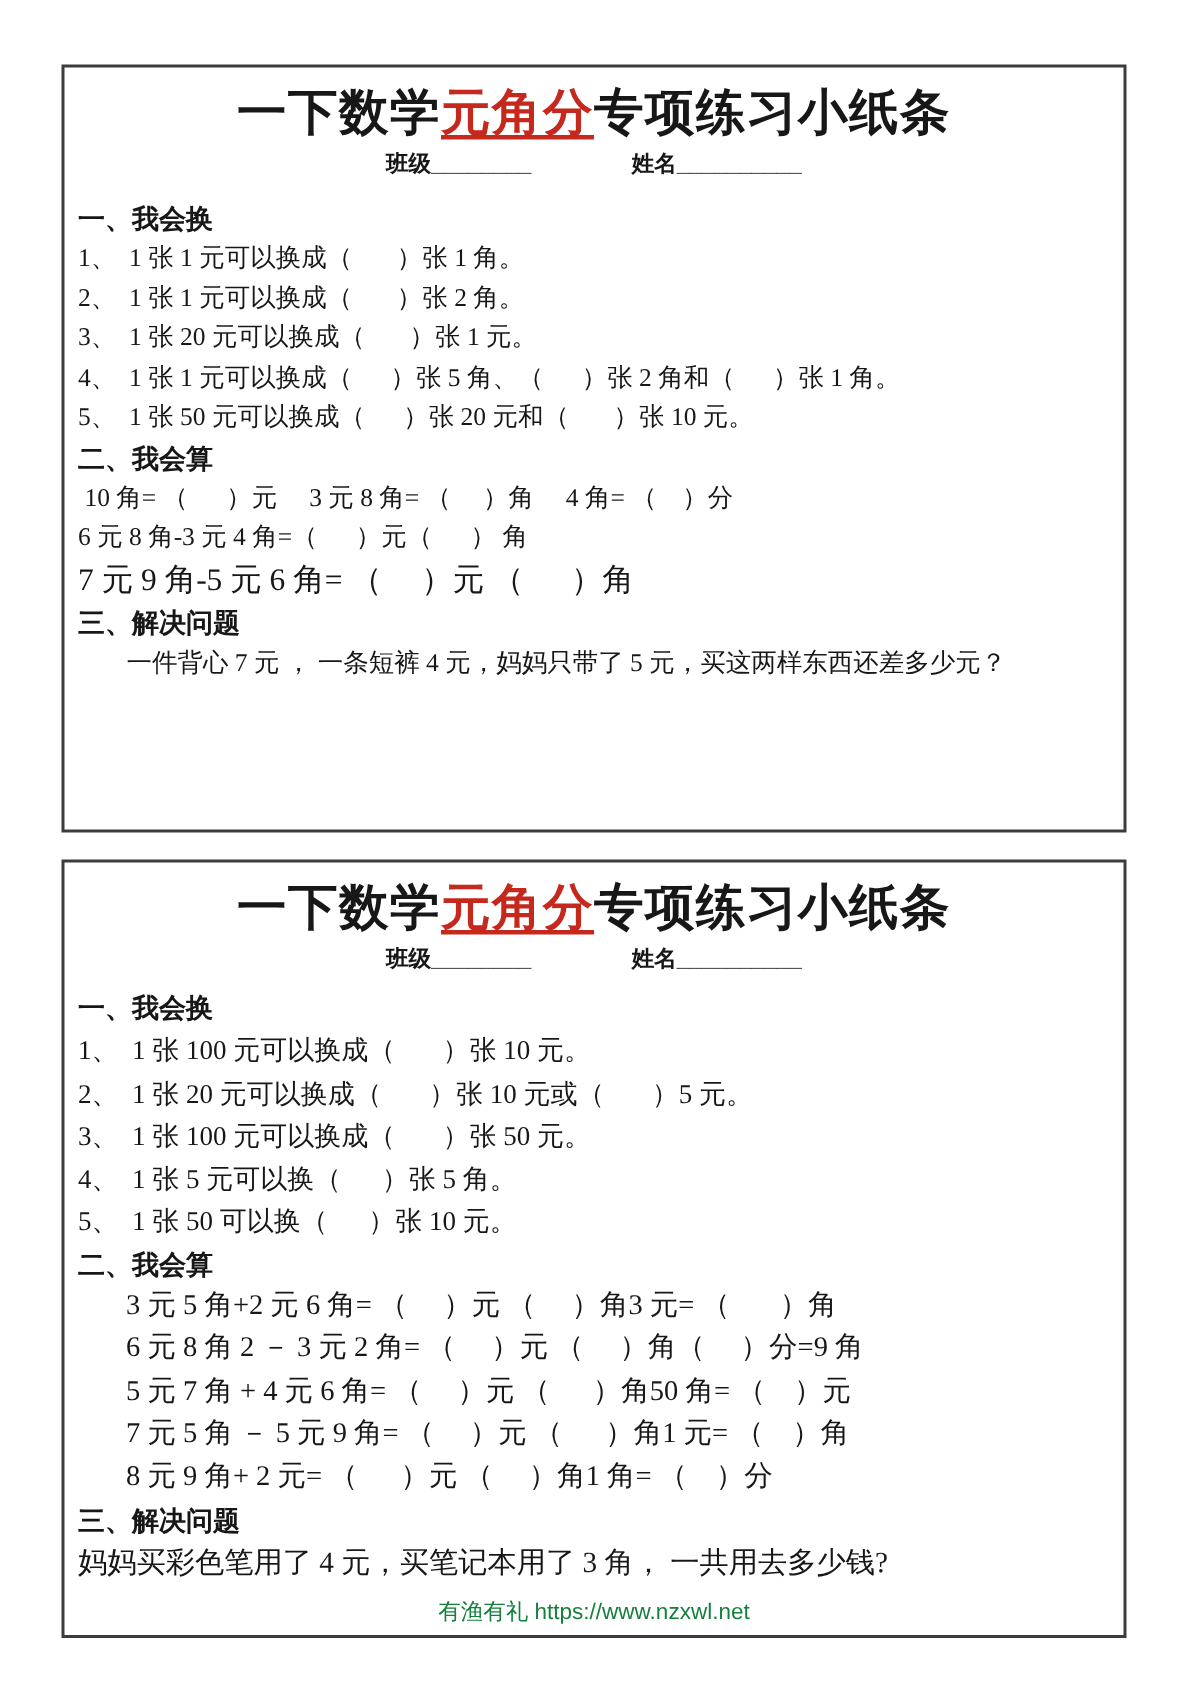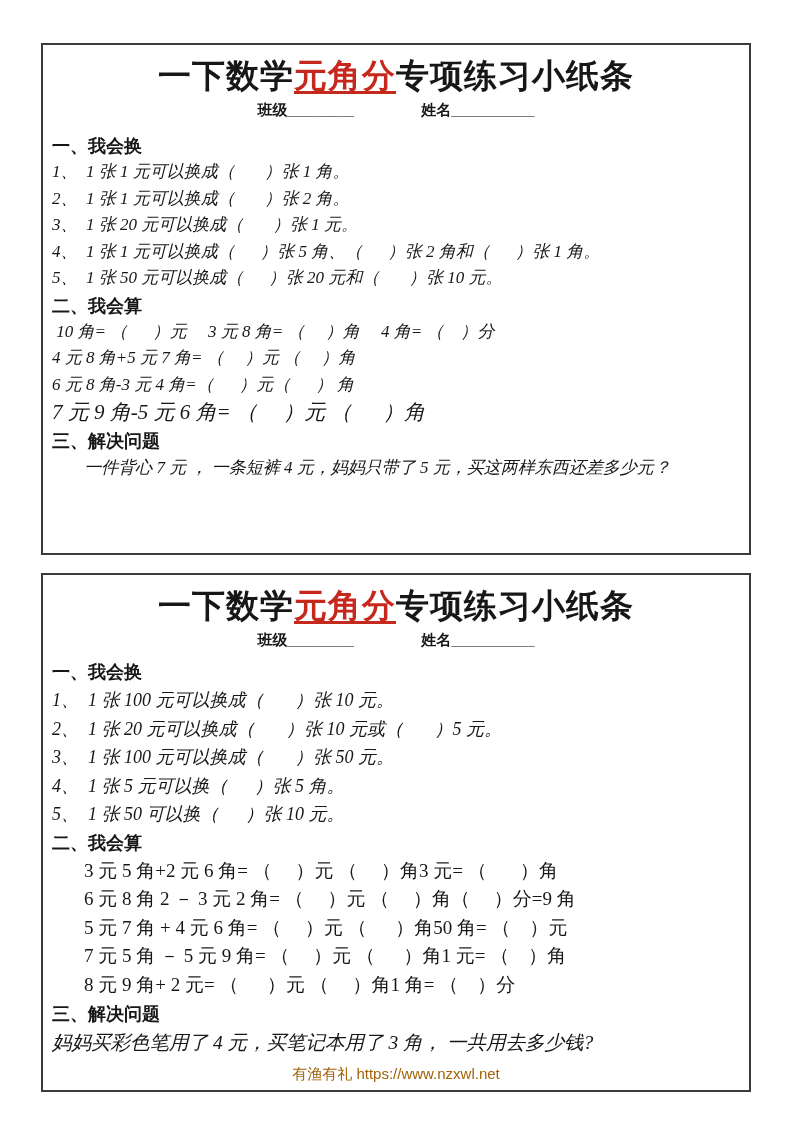--- a/index.html
+++ b/index.html
@@ -25,42 +25,42 @@
     display:flex; justify-content:center; gap:67px;
     font-size:15px; font-weight:600; line-height:22px; margin-top:3px;
     font-family:"Liberation Sans","DejaVu Sans",sans-serif;
   }
 
   .h {
     font-weight:bold; font-size:18px;
     font-family:"Liberation Sans","DejaVu Sans",sans-serif;
   }
 
-  .line { white-space:pre-wrap;font-style:italic; }
+  .line { white-space:pre-wrap; }
 
   
   #card1 .h1 { margin-top:12px; line-height:26px; }
   #card1 .s1 .line { font-size:17px; line-height:26.5px; }
   #card1 .h2 { margin-top:1px; line-height:26px; }
   #card1 .s2 .line { font-size:17px; line-height:26.5px; }
   #card1 .s2 .big  { font-size:21px; line-height:29px; }
   #card1 .h3 { margin-top:1px; line-height:26px; }
   #card1 .s3 .line { font-size:17px; line-height:27px;margin-left:28px; }
 
   
   #card2 .h1 { margin-top:8px; line-height:27px; }
   #card2 .s1 .line { font-size:18px; line-height:28.5px; }
   #card2 .h2 { margin-top:1px; line-height:27px; }
   #card2 .s2 .row { display:flex; justify-content:flex-start; font-size:19px; line-height:28.6px; white-space:pre-wrap;margin-left:32px; }
   #card2 .h3 { margin-top:1px; line-height:28px; }
   #card2 .s3 .line { font-size:19.5px; line-height:29px; }
 
   .footer {
     position:absolute; left:0; right:0; bottom:6px;
-    text-align:center; color:#a16207; font-size:15px;
+    text-align:center; color:#15803d; font-size:15px;
     font-family:"Liberation Sans","DejaVu Sans",sans-serif;
   }
 </style>
 </head>
 <body>
 
 <div class="card" id="card1">
   <div class="title"><span>一下数学</span><span class="hl">元角分</span><span>专项练习小纸条</span></div>
 
   <div class="meta">
@@ -73,21 +73,20 @@
     <div class="line">1、  1 张 1 元可以换成（       ）张 1 角。</div>
     <div class="line">2、  1 张 1 元可以换成（       ）张 2 角。</div>
     <div class="line">3、  1 张 20 元可以换成（       ）张 1 元。</div>
     <div class="line">4、  1 张 1 元可以换成（      ）张 5 角、（      ）张 2 角和（      ）张 1 角。</div>
     <div class="line">5、  1 张 50 元可以换成（      ）张 20 元和（       ）张 10 元。</div>
   </div>
 
   <div class="h h2">二、我会算</div>
   <div class="s2">
     <div class="line"> 10 角= （      ）元     3 元 8 角= （     ）角     4 角= （    ）分</div>
-    <div class="line">4 元 8 角+5 元 7 角= （     ）元 （     ）角</div>
     <div class="line">6 元 8 角-3 元 4 角=（      ）元（      ） 角</div>
     <div class="line big">7 元 9 角-5 元 6 角= （     ）元 （      ）角</div>
   </div>
 
   <div class="h h3">三、解决问题</div>
   <div class="s3">
     <div class="line"> 一件背心 7 元 ， 一条短裤 4 元，妈妈只带了 5 元，买这两样东西还差多少元？</div>
   </div>
 </div>
 

